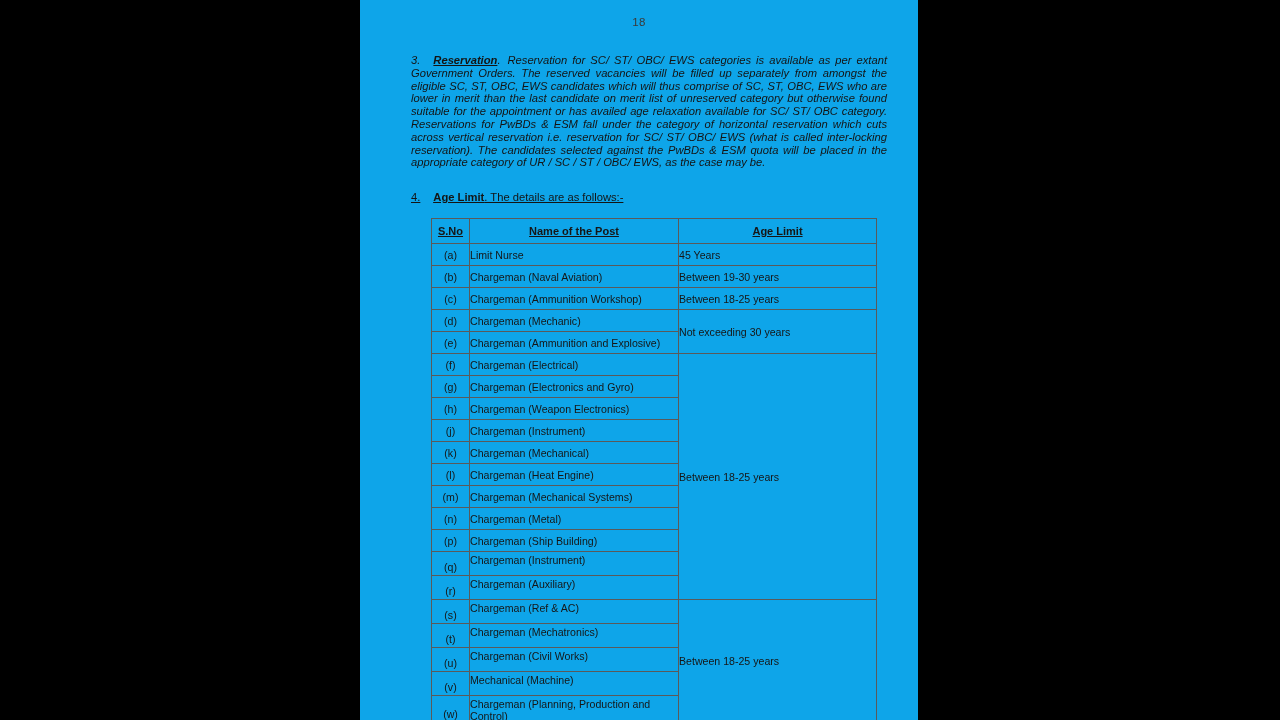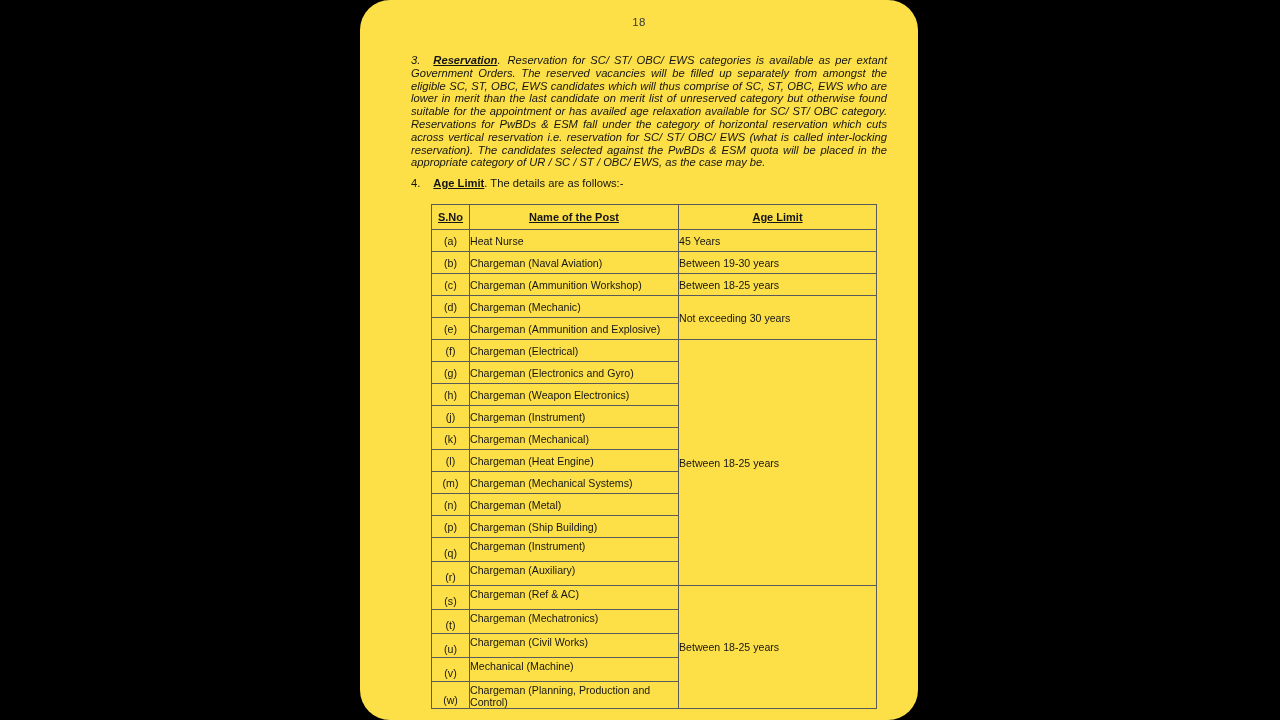--- a/index.html
+++ b/index.html
@@ -19,22 +19,21 @@
     width: 1280px;
     height: 720px;
     background: #000000;
   }
   .page {
     position: absolute;
     left: 360px;
     top: 0px;
     width: 558px;
     height: 720px;
-    background: #fde047;
-    border-radius: 30px;
+    background: #0ea5e9;
   }
   .page-number {
     position: absolute;
     left: 0;
     top: 16px;
     width: 558px;
     text-align: center;
     font-size: 11.5px;
     color: #3a3a3a;
     letter-spacing: 0.3px;
@@ -63,24 +62,25 @@
   }
   .sp-s { display: inline-block; width: 13px; }
   .sp-m { display: inline-block; width: 7px; }
   .hd {
     font-weight: bold;
     text-decoration: underline;
   }
   
   .sec4 {
     position: relative;
-    margin-top: 8px;
+    margin-top: 22px;
     font-size: 11.2px;
     line-height: 13px;
     color: #141414;
+    text-decoration: underline;
   }
   
   .tbl-wrap {
     margin-top: 14px;
     margin-left: 20px;
   }
   table.age-table {
     border-collapse: collapse;
     width: 445px;
     table-layout: fixed;
@@ -157,21 +157,21 @@
           <thead>
             <tr>
               <th><span class="u">S.No</span></th>
               <th><span class="u">Name of the Post</span></th>
               <th><span class="u">Age Limit</span></th>
             </tr>
           </thead>
           <tbody id="table-body">
               <tr>
                 <td class="sno">(a)</td>
-                <td class="post">Heat Nurse</td>
+                <td class="post">Limit Nurse</td>
                 <td class="age mid">45 Years</td>
               </tr>
               <tr>
                 <td class="sno">(b)</td>
                 <td class="post">Chargeman (Naval Aviation)</td>
                 <td class="age mid">Between 19-30 years</td>
               </tr>
               <tr>
                 <td class="sno">(c)</td>
                 <td class="post">Chargeman (Ammunition Workshop)</td>

